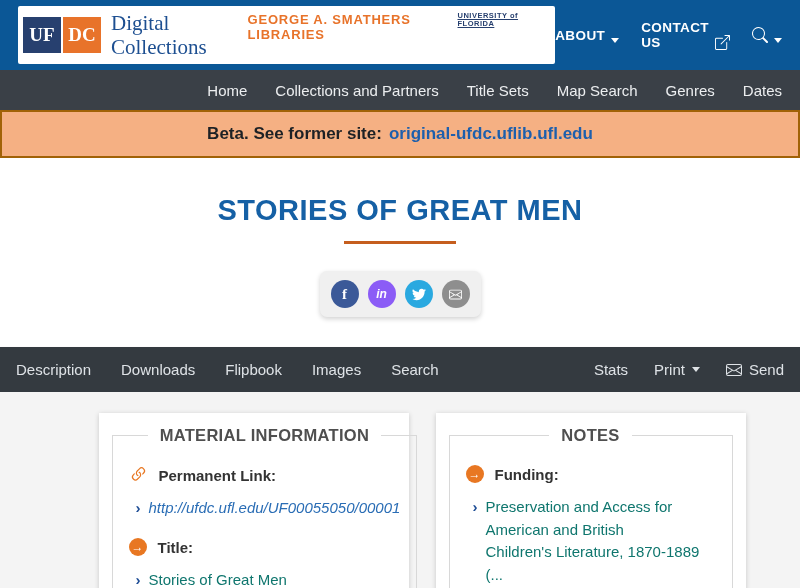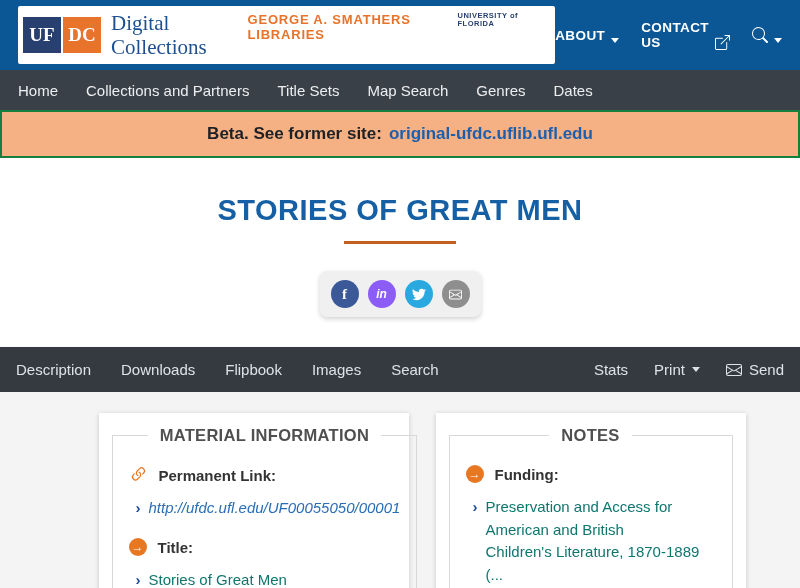--- a/index.html
+++ b/index.html
@@ -11,34 +11,34 @@
   .logo-box { background: #fff; display: flex; align-items: center; gap: 10px;
     padding: 5px 12px 5px 5px; border-radius: 2px; cursor: pointer; }
   .logo-squares { display: flex; gap: 2px; }
   .logo-sq { width: 38px; height: 36px; display: flex; align-items: center; justify-content: center;
     color: #fff; font-family: "Liberation Serif", serif; font-weight: bold; font-size: 19px; }
   .logo-sq.uf { background: #27406f; }
   .logo-sq.dc { background: #e8732a; }
   .logo-text { display: flex; flex-direction: row; line-height: 1.15; }
   .logo-title { font-family: "Liberation Serif", serif; color: #1d4f91; font-size: 21px; }
   .logo-sub1 { color: #e8732a; font-size: 13px; font-weight: bold; letter-spacing: 0.8px; margin-top: 2px; }
-  .logo-sub2 { color: #27406f; font-size: 7.5px; font-weight: bold; letter-spacing: 0.5px; margin-top: 1px; }
+  .logo-sub2 { color: #27406f; font-size: 7.5px; font-weight: bold; letter-spacing: 0.5px; margin-top: 1px; text-decoration: underline; }
   .header-right { margin-left: auto; display: flex; align-items: center; gap: 22px;
     color: #fff; font-size: 13.5px; font-weight: bold; letter-spacing: 0.4px; }
   .hdr-item { display: flex; align-items: flex-end; gap: 6px; cursor: pointer; }
   .caret { width: 0; height: 0; border-left: 4px solid transparent; border-right: 4px solid transparent;
     border-top: 5px solid #fff; display: inline-block; }
   .hdr-svg { display: inline-flex; }
 
   
-  .main-nav { height: 40px; background: #3a4047; display: flex; align-items: center; padding: 0 4px; }
+  .main-nav { height: 40px; background: #3a4047; display: flex; align-items: center; padding: 0 4px; justify-content: flex-end; }
   .main-nav .nav-item { color: #eceef0; font-size: 15px; padding: 9px 14px; cursor: pointer; }
 
   
-  .banner { height: 48px; background: #f5b083; border: 2px solid #15803d;
+  .banner { height: 48px; background: #f5b083; border: 2px solid #a16207;
     display: flex; align-items: center; justify-content: center; gap: 7px;
     font-size: 17px; font-weight: bold; color: #1d2125; }
   .banner a { color: #1d5fad; text-decoration: none; cursor: pointer; }
 
   
   .hero { height: 189px; background: #fff; text-align: center; padding-top: 36px; }
   .page-title { color: #1560a5; font-size: 29px; font-weight: bold; letter-spacing: 0.5px; }
   .title-rule { width: 112px; height: 3px; background: #c55e1e; margin: 14px auto 0; }
   .social-bar { margin-top: 27px; display: inline-flex; gap: 9px; background: #f0f0f0;
     border-radius: 7px; padding: 9px 11px; box-shadow: 0 2px 5px rgba(0,0,0,0.18); }

